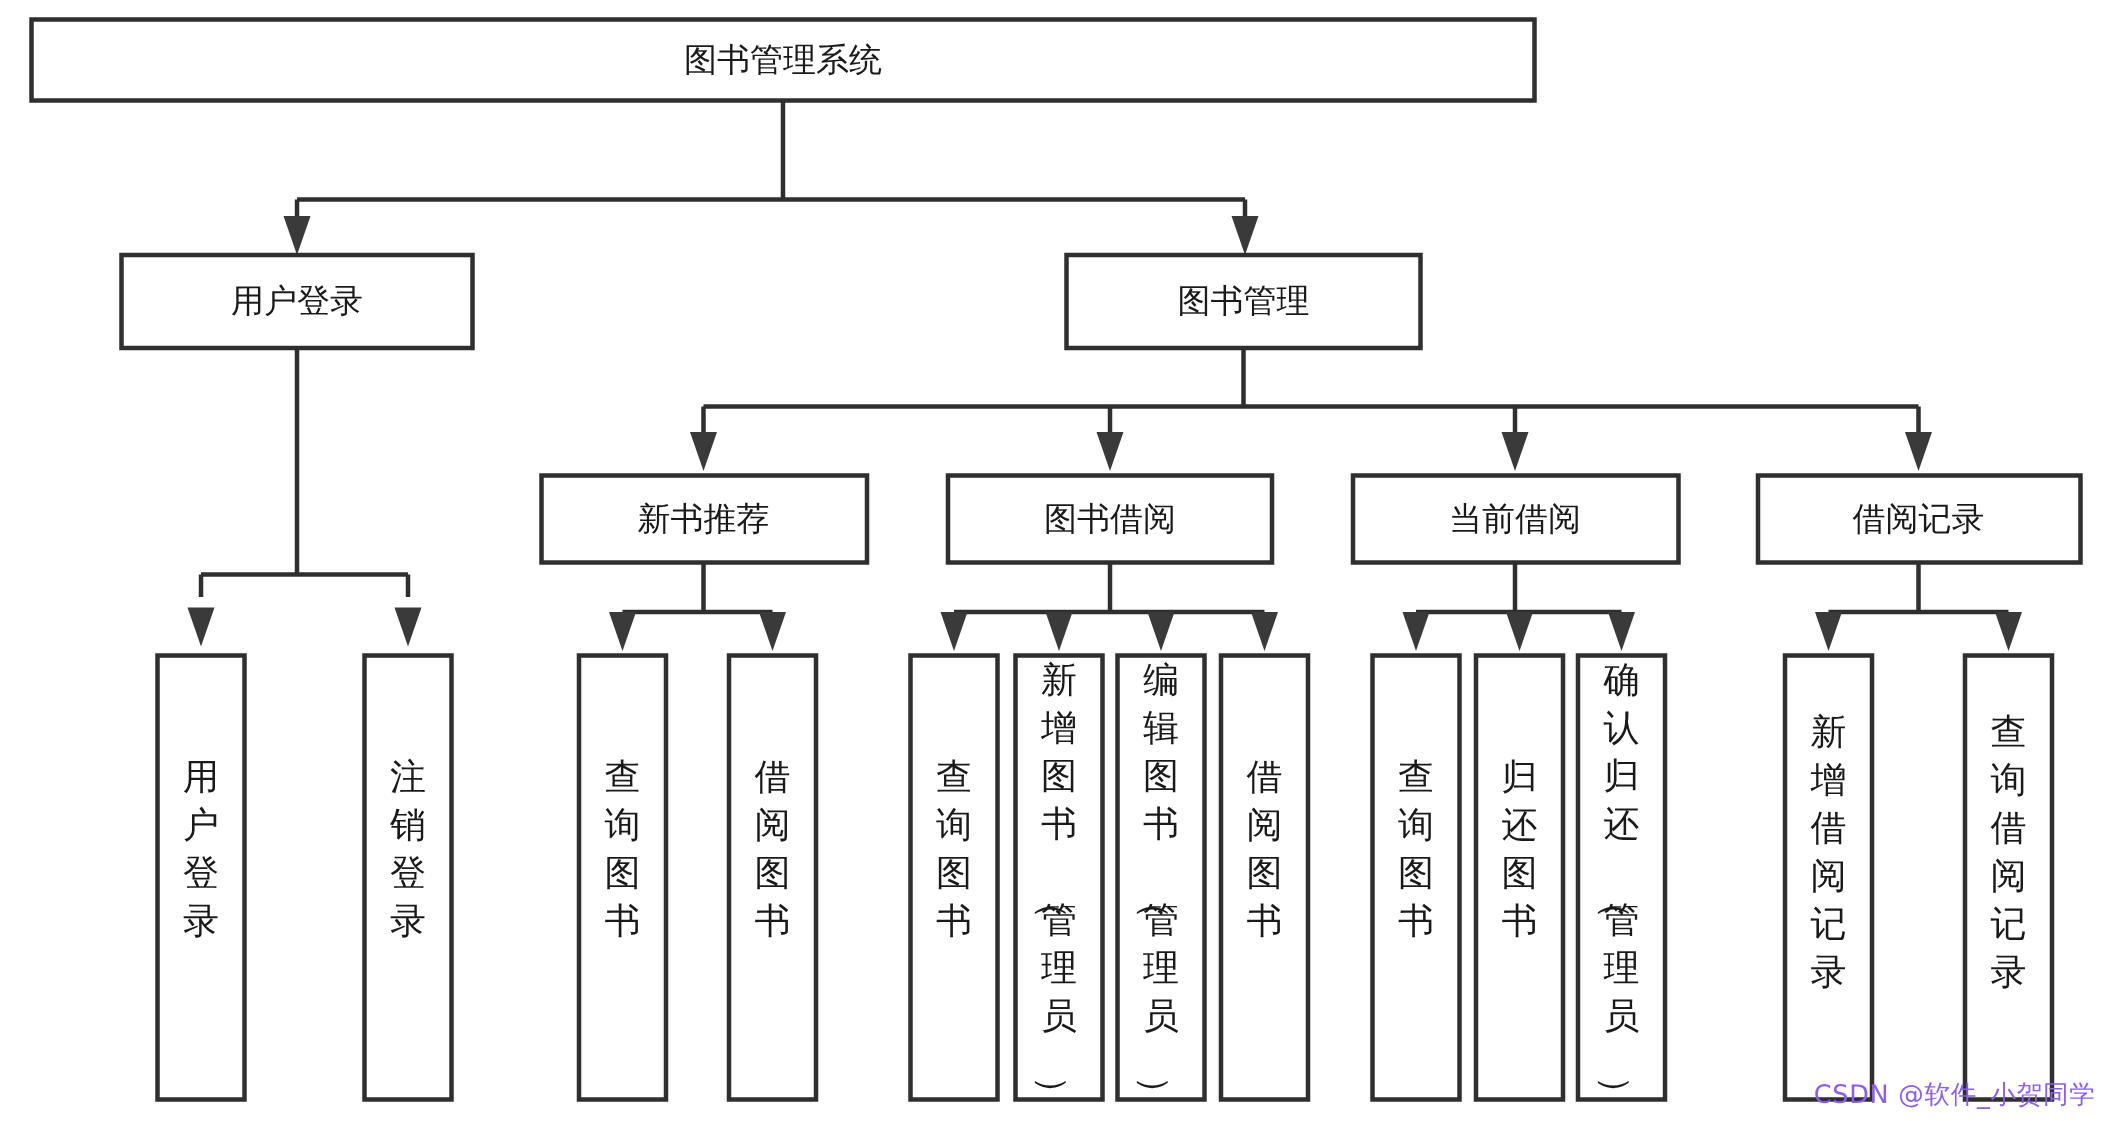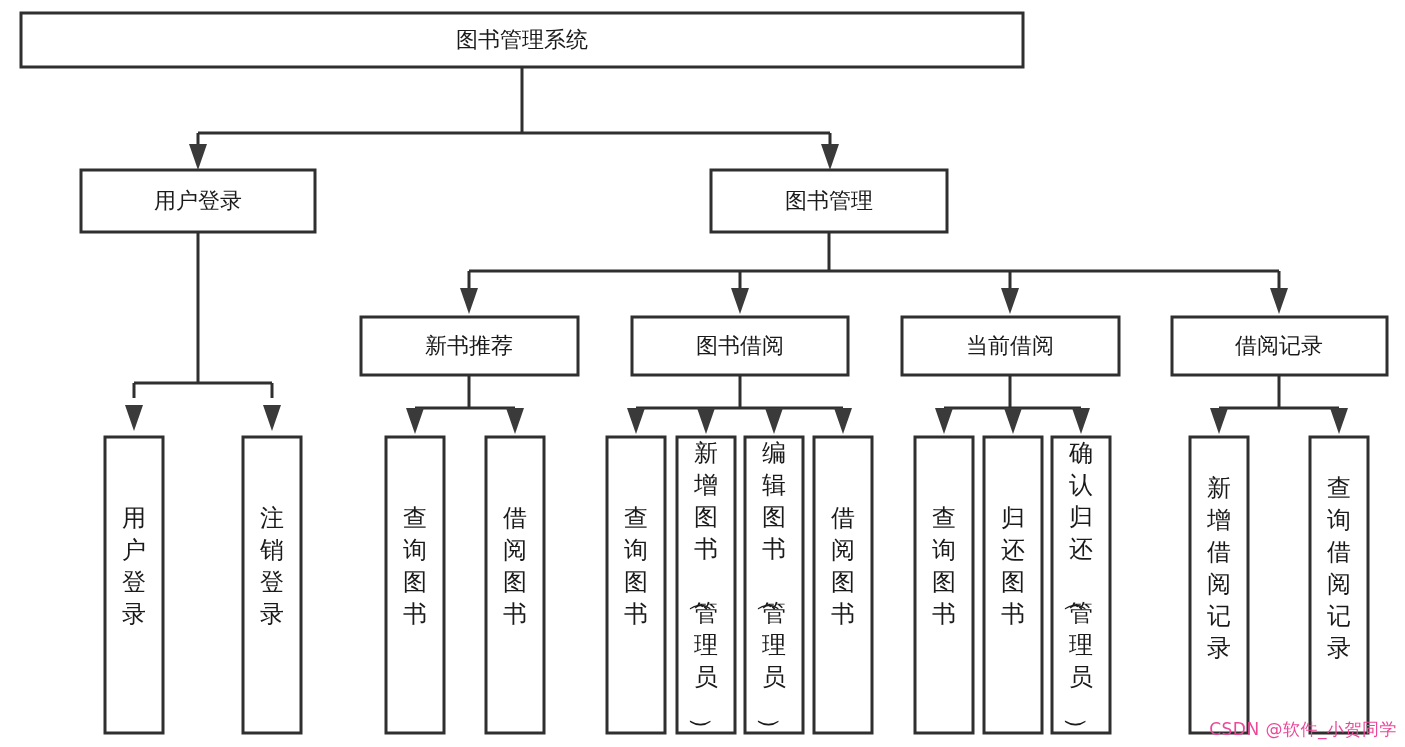--- a/index.html
+++ b/index.html
@@ -51,21 +51,21 @@
     font-size: 24px;
     fill: #1a1a1a;
     text-anchor: middle;
   }
   .watermark {
     position: absolute;
     right: 8px;
     bottom: 6px;
     font-family: "DejaVu Sans", "Liberation Sans", sans-serif;
     font-size: 17px;
-    color: #ec4899;
+    color: #8b5cf6;
     letter-spacing: 0.5px;
     white-space: nowrap;
     pointer-events: none;
   }
 </style>
 </head>
 <body>
 
 <div id="diagram-root">
 

